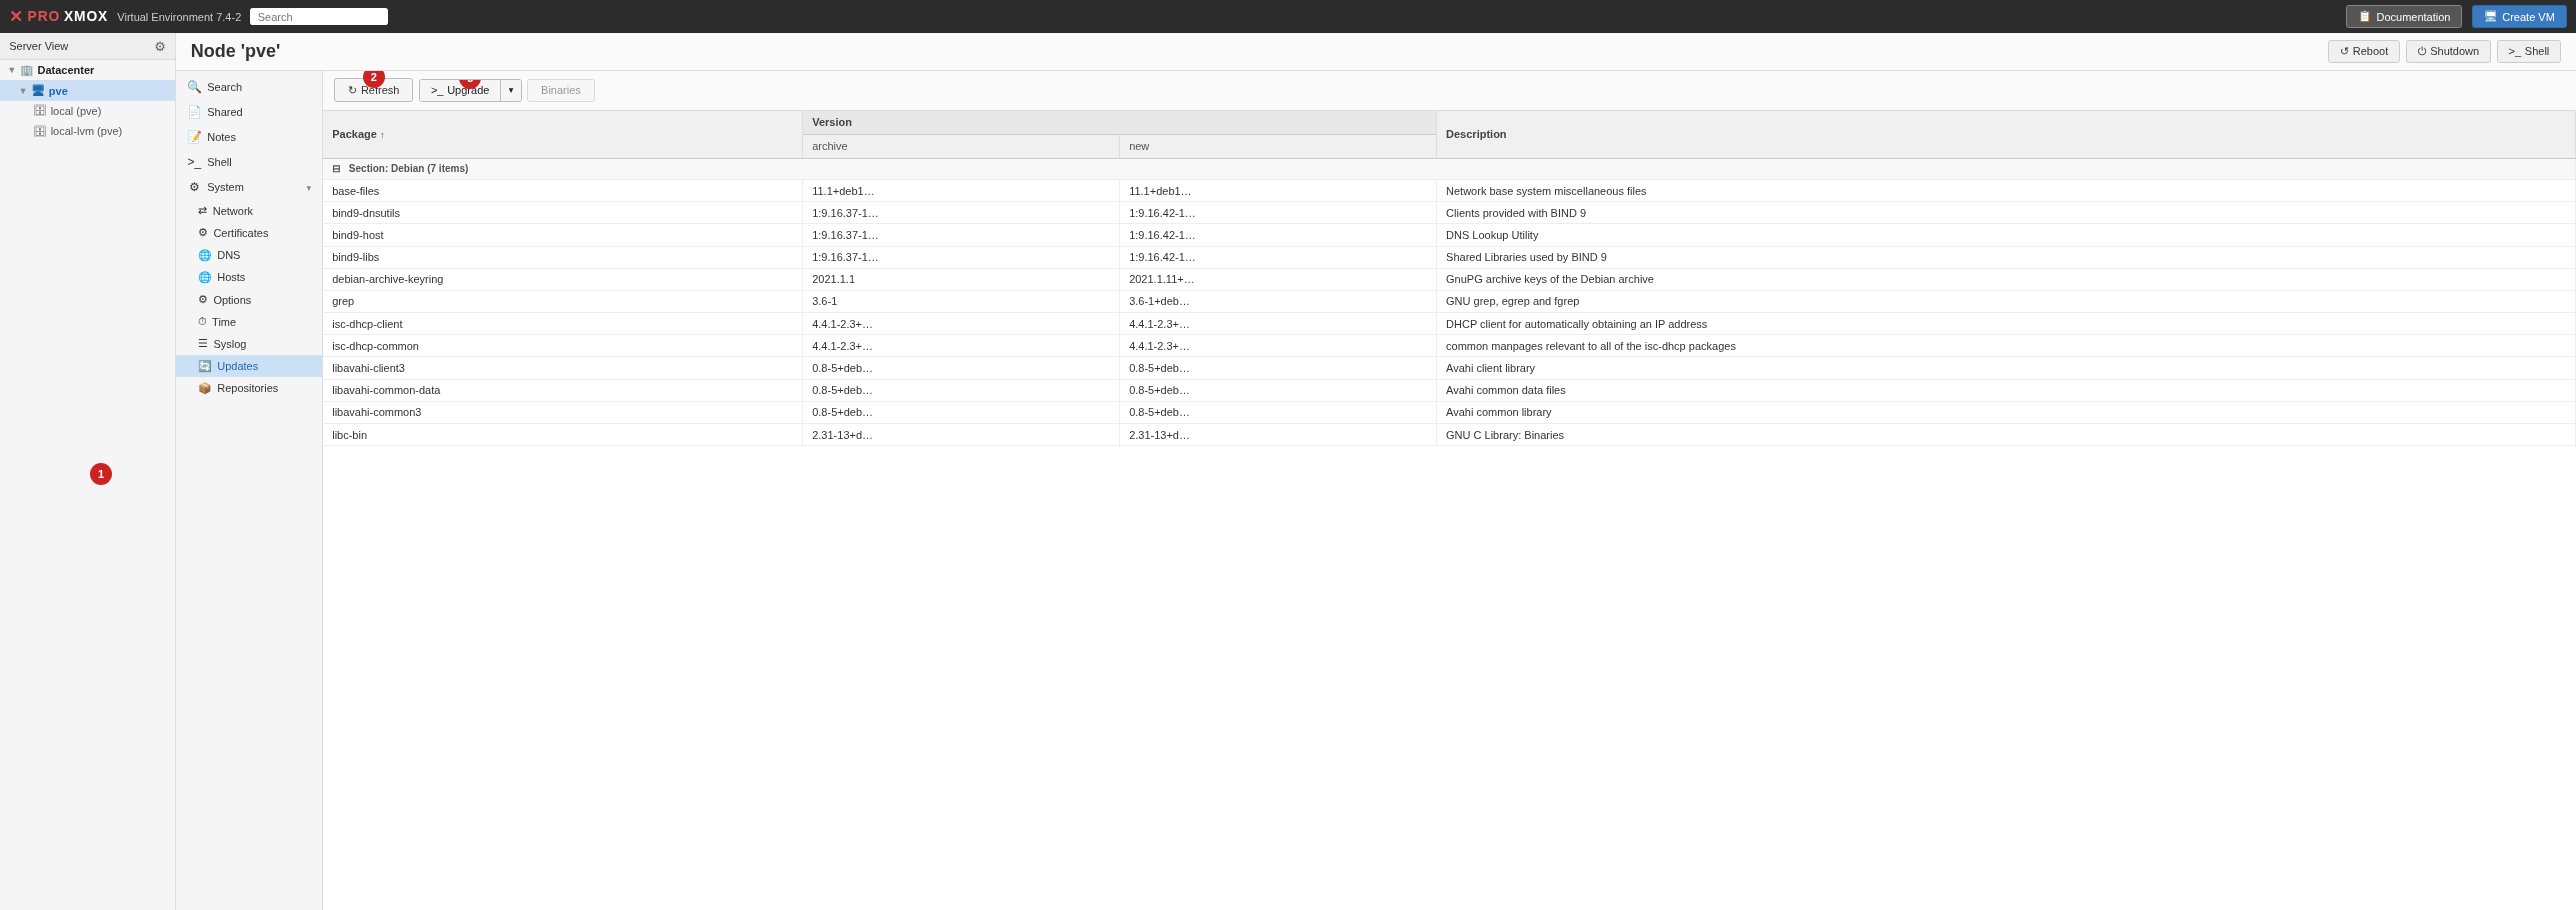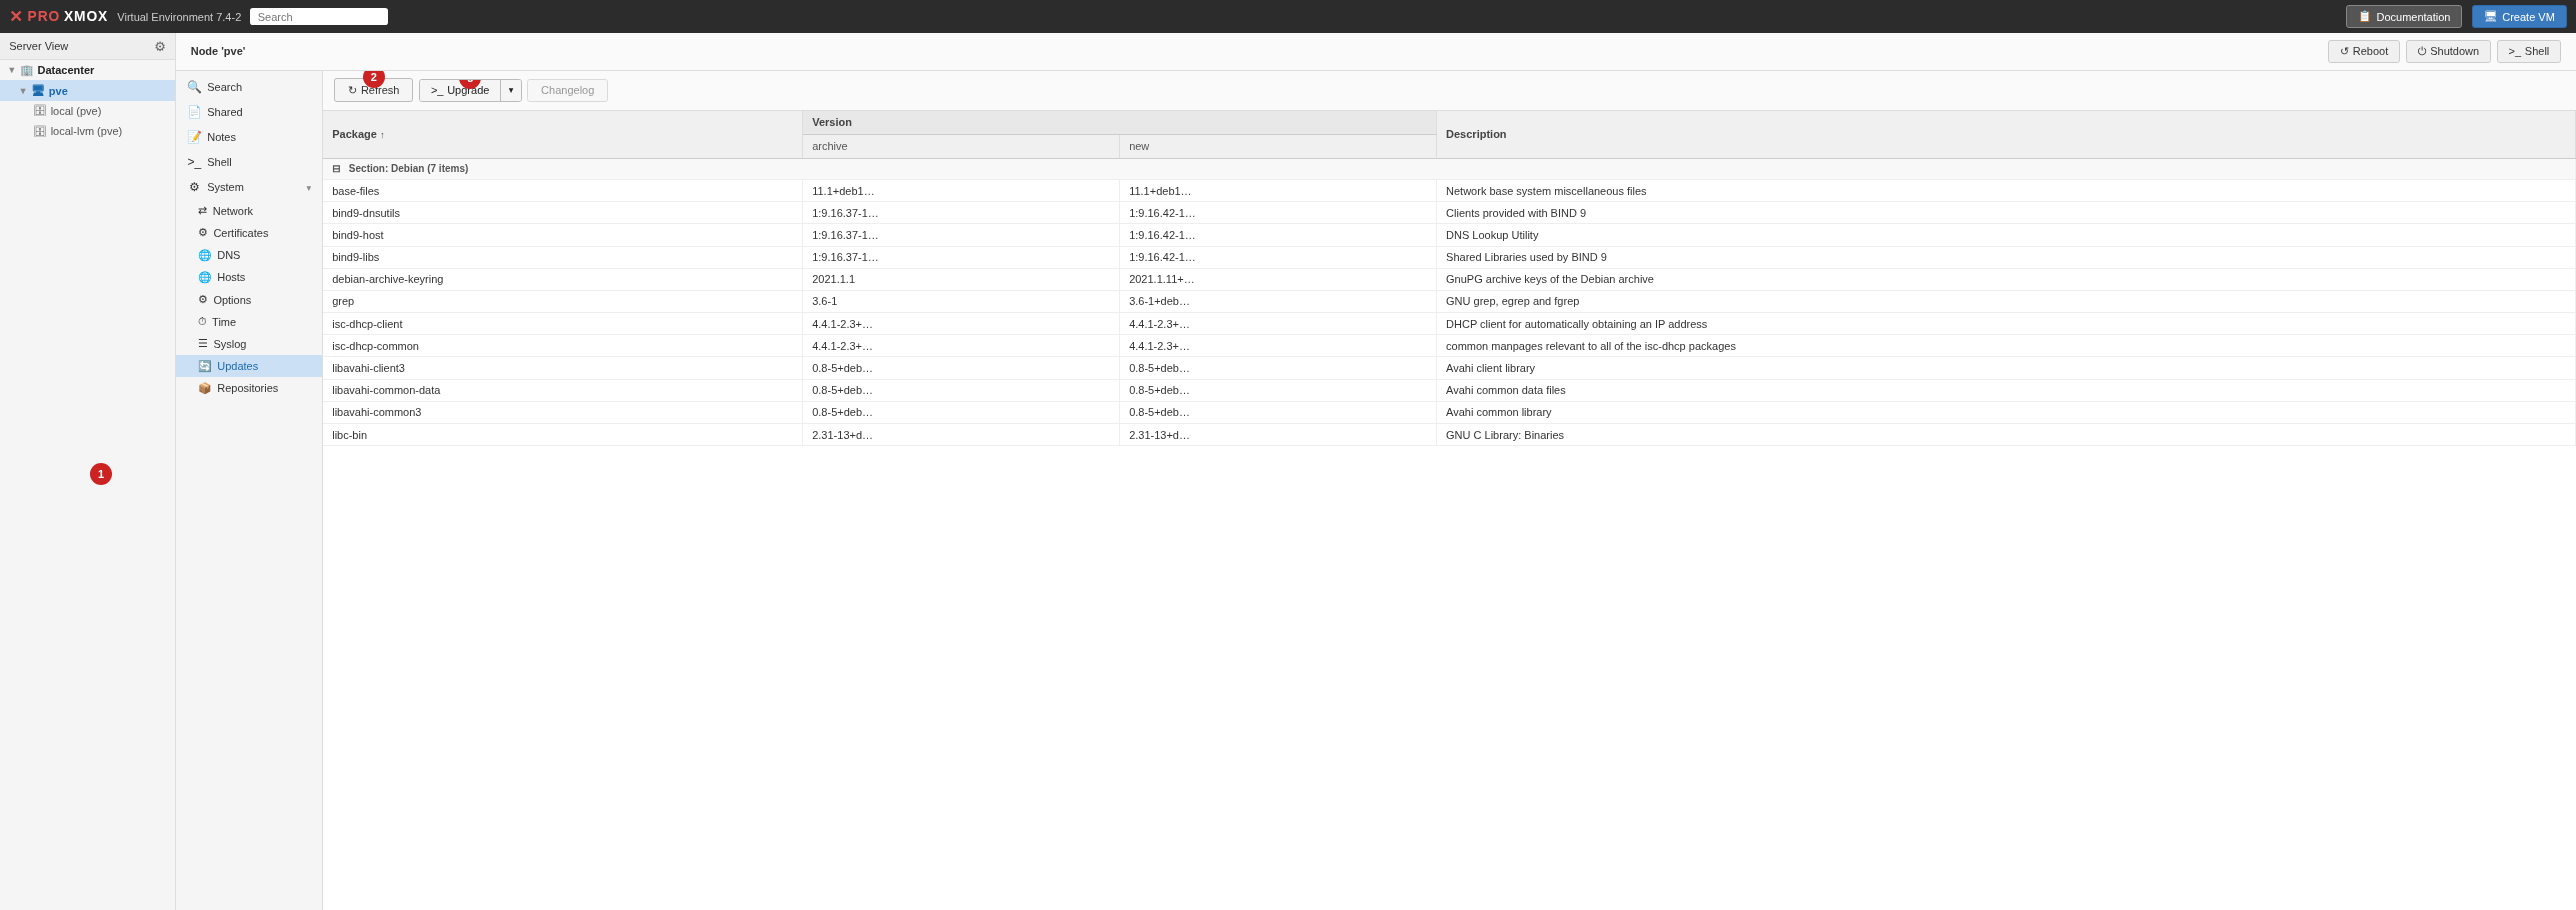--- a/index.html
+++ b/index.html
@@ -102,21 +102,21 @@
 
     
     .content-header {
       display: flex;
       align-items: center;
       justify-content: space-between;
       padding: 7.3px 14.7px;
       border-bottom: 0.9px solid #ddd;
       background: #fafafa;
     }
-    .content-title { font-size: 11px; font-weight: bold; color: #333; }
+    .content-title { font-size: 18px; font-weight: bold; color: #333; }
     .header-actions { display: flex; gap: 5.5px; }
     .header-btn {
       background: #f0f0f0;
       border: 0.9px solid #ccc;
       border-radius: 2.8px;
       padding: 3.7px 11px;
       font-size: 11px;
       cursor: pointer;
       display: flex;
       align-items: center;
@@ -423,21 +423,21 @@
             </div>
             <div class="arrow-part">▾</div>
 
             <span style="position:absolute;top:-13px;left:50%;transform:translateX(-50%);width:22px;height:22px;border-radius:50%;background:#cc2222;color:#fff;font-weight:bold;font-size:11px;display:flex;align-items:center;justify-content:center;z-index:10;">
               <span>3</span>
             </span>
 
           </div>
 
           <button class="tool-btn disabled">
-            <span>Changelog</span>
+            <span>Binaries</span>
           </button>
         </div>
 
         <div style="position:relative;">
           
         </div>
 
         <div class="table-container">
           <table>
             <thead>

